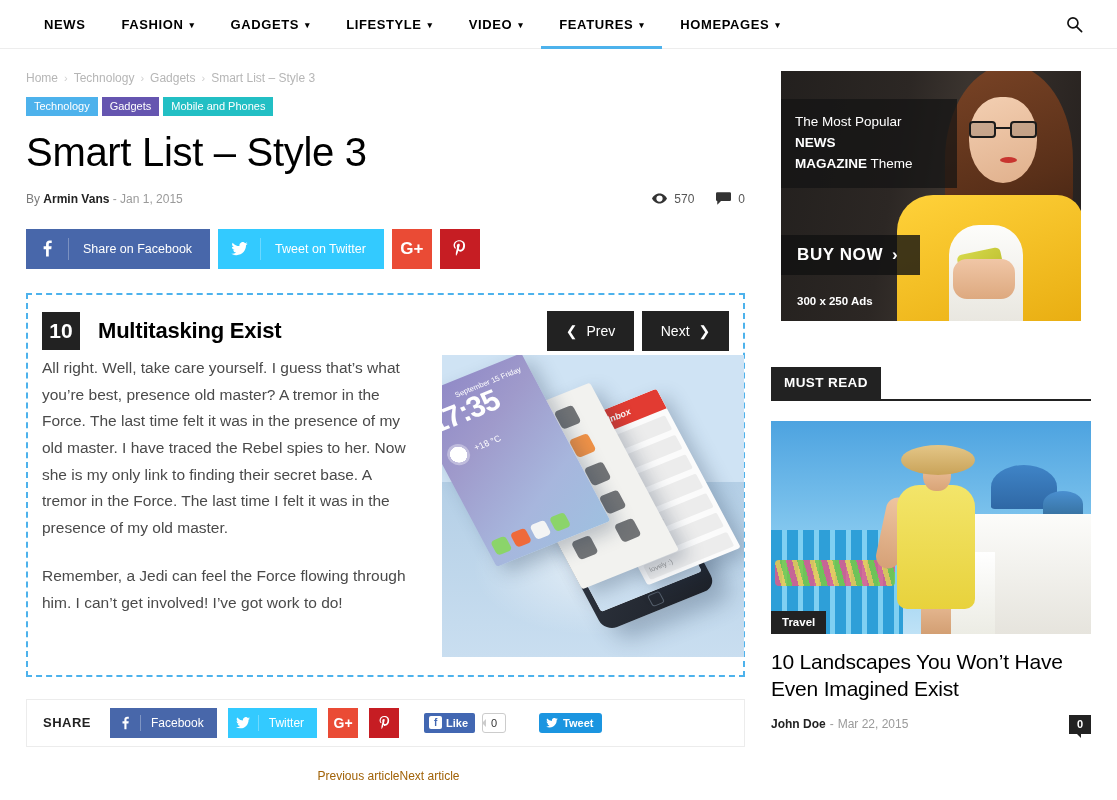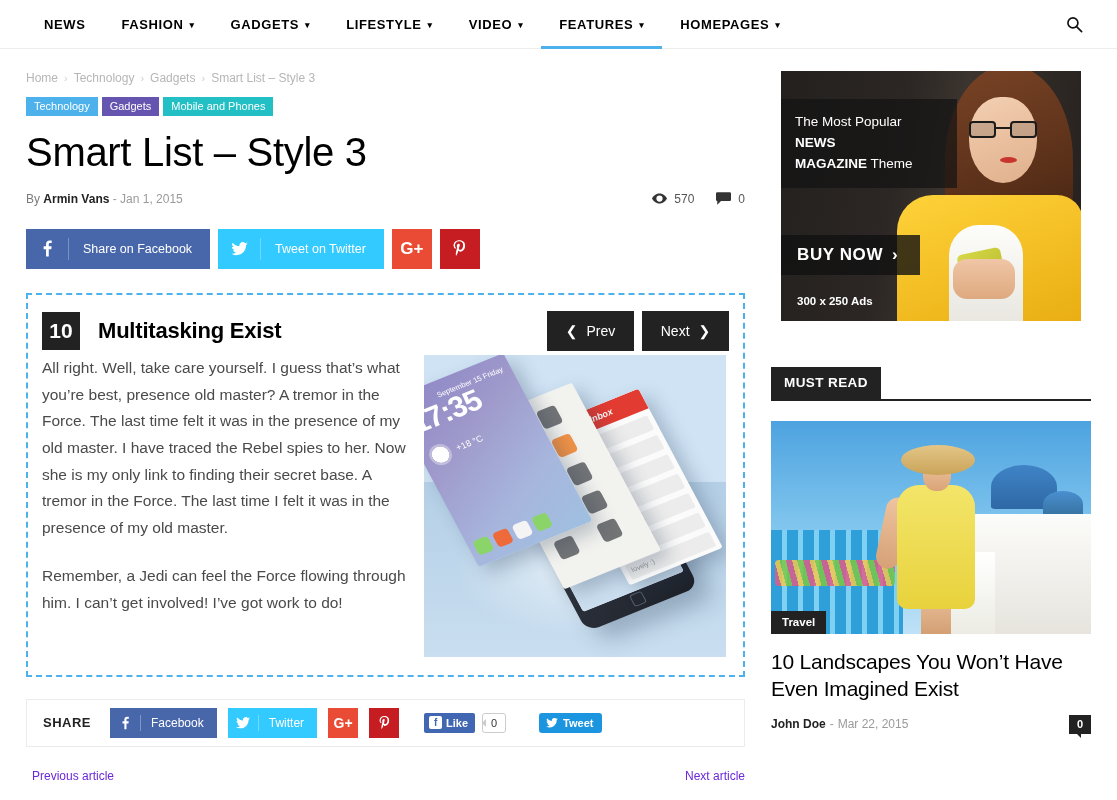--- a/index.html
+++ b/index.html
@@ -163,21 +163,21 @@
   .sl-nav-btn {
     background: #222;
     color: #fff;
     height: 40px;
     min-width: 87px;
     display: flex; align-items: center; justify-content: center; gap: 9px;
     font-size: 14px;
     cursor: pointer;
     padding: 0 18px;
   }
-  .sl-body { display: flex; gap: 10px; }
+  .sl-body { display: flex; gap: 28px; }
   .sl-text { width: 372px; flex: none; }
   .sl-text p {
     font-size: 15.5px;
     line-height: 1.72;
     color: #4a4a4a;
     margin: 0 0 22px;
   }
   .sl-text p:last-child { margin-bottom: 0; }
   .sl-fig { width: 302px; height: 302px; flex: none; position: relative; overflow: hidden; }
 
@@ -309,22 +309,22 @@
   }
   .tw-tweet {
     margin-left: 22px;
     background:#1b95e0; color:#fff; font-size:11px; font-weight:bold;
     height:20px; display:flex; align-items:center; gap:5px; padding: 0 9px 0 7px;
     border-radius:3px; cursor:pointer;
   }
 
   
   .artnav {
-    display:flex; justify-content: space-between;
-    font-size: 12px; color: #6d28d9;
+    display:flex; justify-content: center;
+    font-size: 12px; color: #a16207;
     padding-top: 22px;
     margin-left: 6px;
   }
 
   
   .ad-label {
     text-align:center; font-size: 11px; color: #b1b1b1; margin-bottom: 8px;
   }
   .ad-box {
     position: relative; width: 300px; height: 250px; margin: 0 auto;

